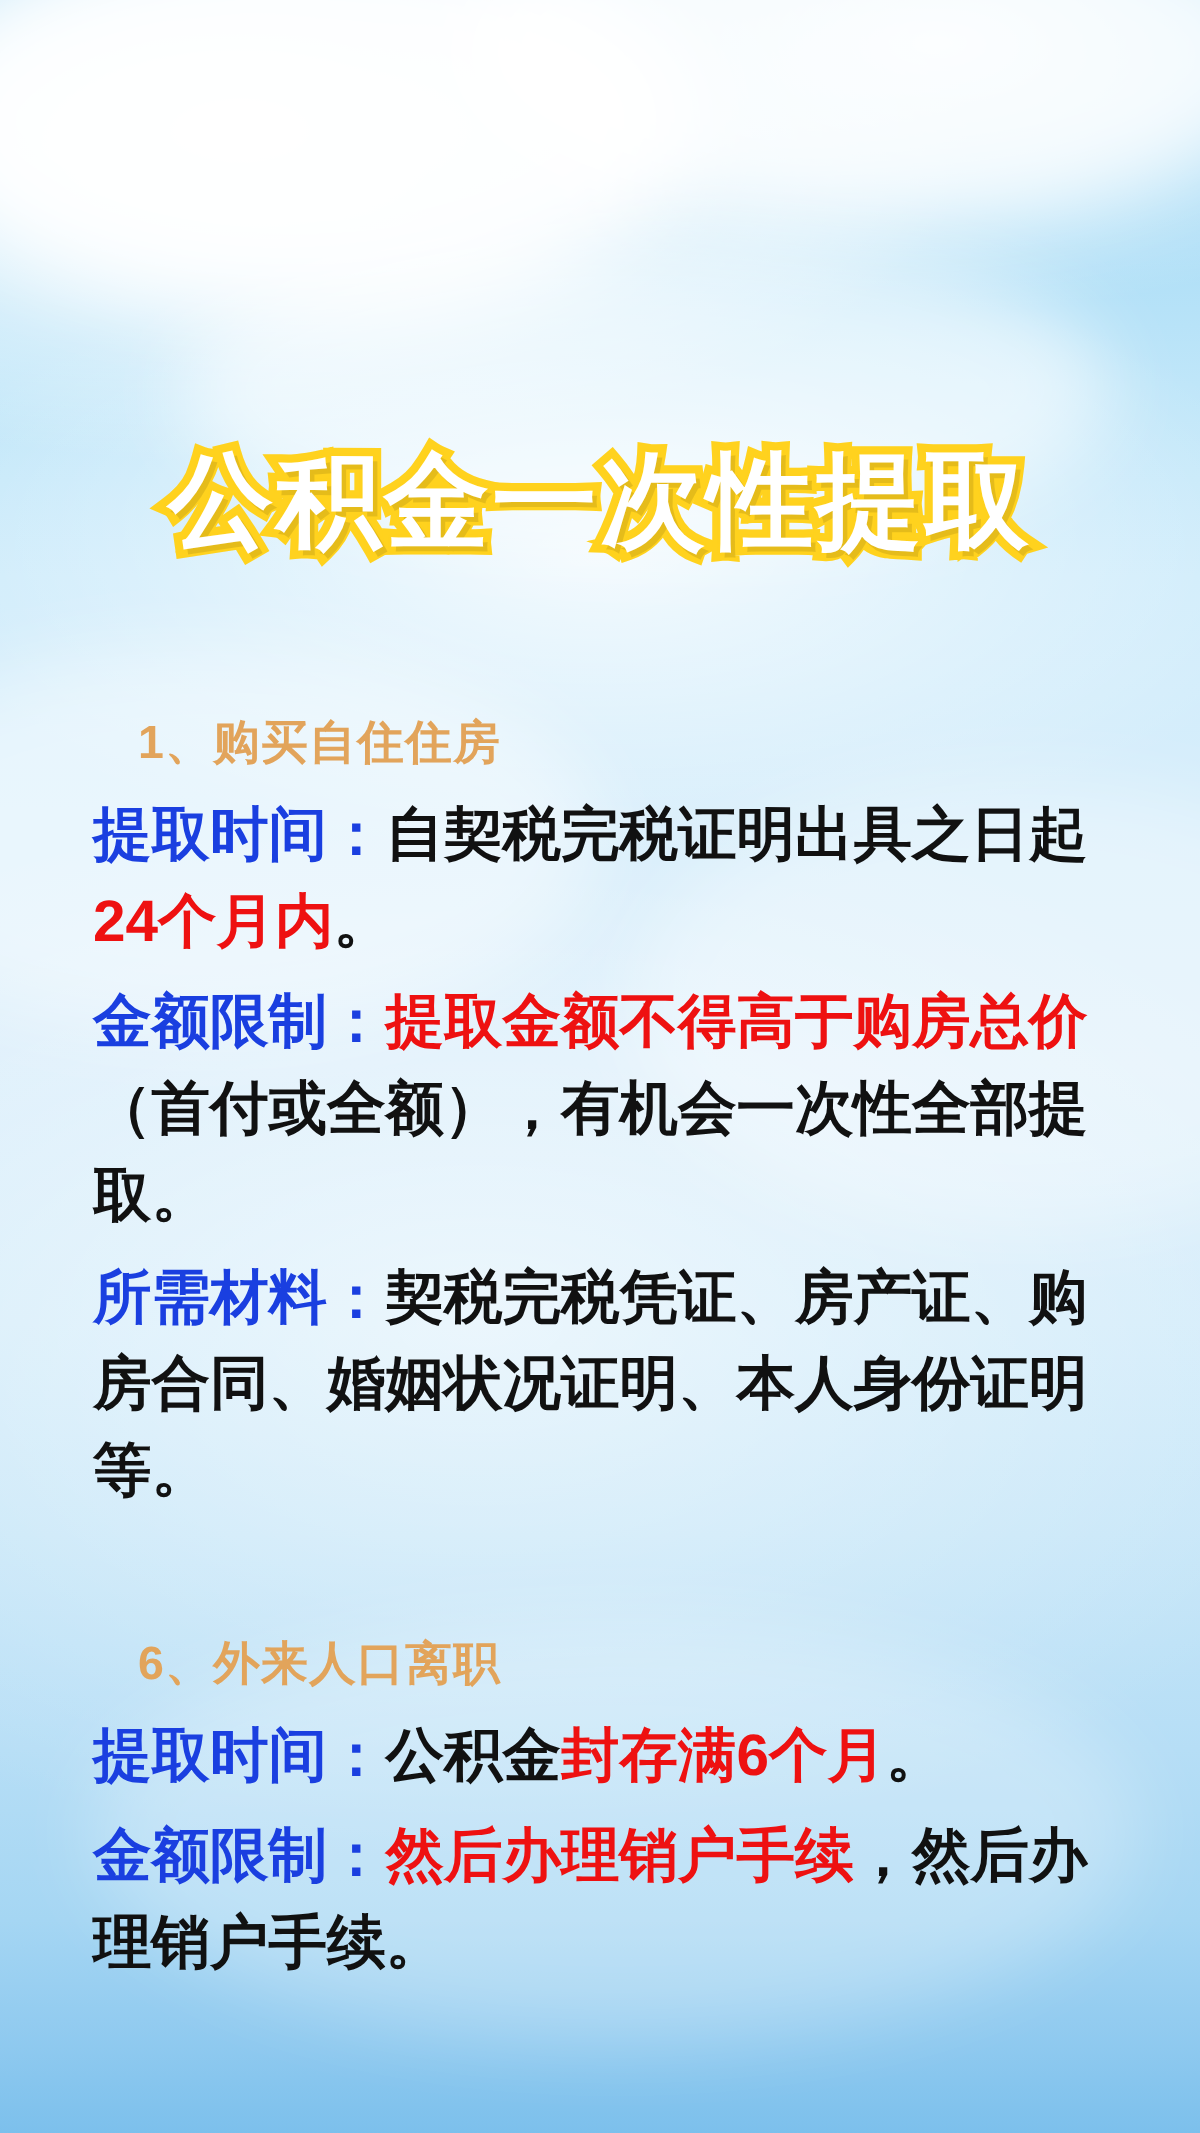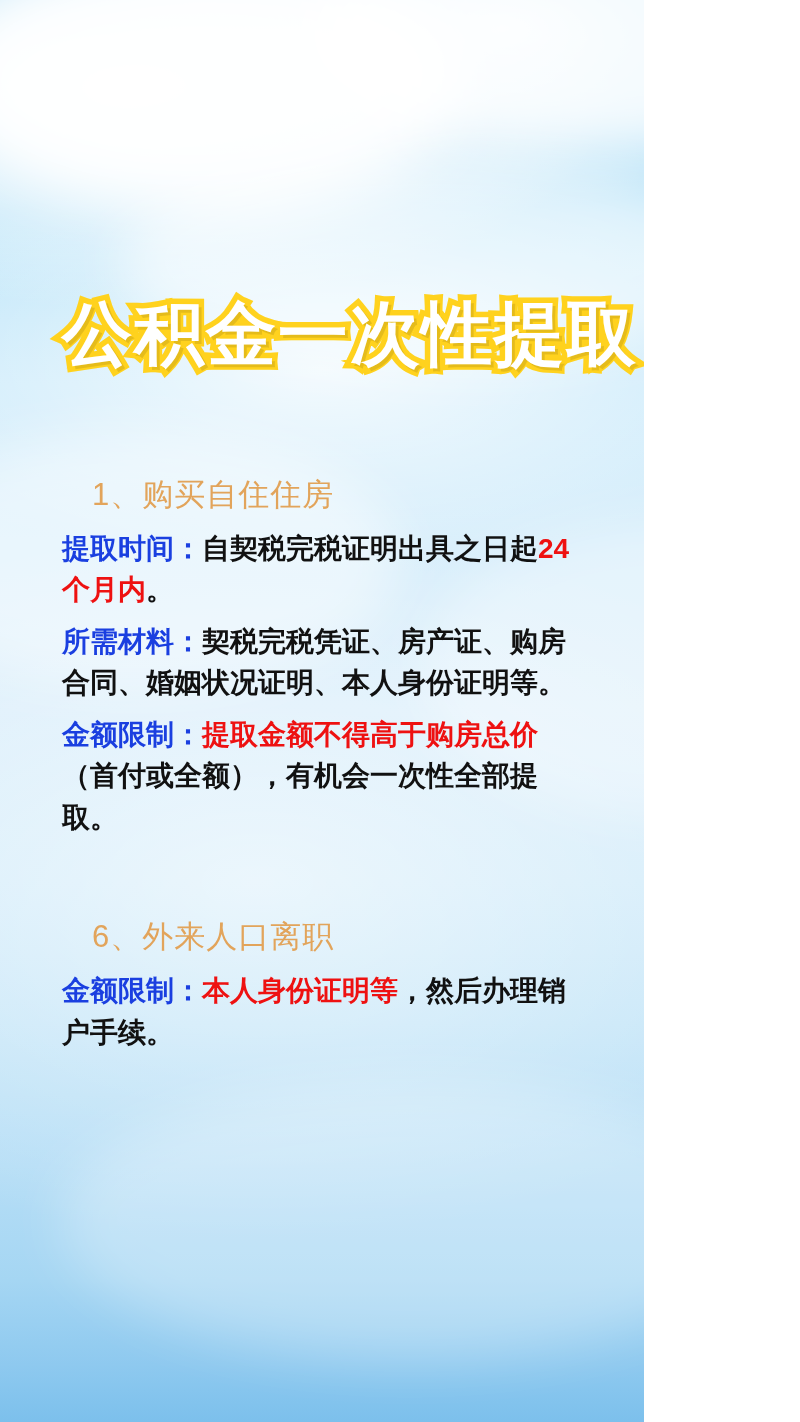--- a/index.html
+++ b/index.html
@@ -7,21 +7,21 @@
     padding: 0;
   }
   body {
     width: 800px;
     height: 1422px;
     font-family: "Liberation Sans", "DejaVu Sans", sans-serif;
     overflow: hidden;
   }
   .poster {
     position: relative;
-    width: 644px;
+    width: 800px;
     height: 1422px;
     overflow: hidden;
     background:
       radial-gradient(ellipse 700px 320px at 20% 6%, rgba(255,255,255,0.95) 0%, rgba(255,255,255,0.55) 38%, rgba(255,255,255,0.0) 70%),
       radial-gradient(ellipse 520px 240px at 78% 2%, rgba(255,255,255,0.85) 0%, rgba(255,255,255,0.35) 45%, rgba(255,255,255,0) 75%),
       radial-gradient(ellipse 600px 260px at 50% 26%, rgba(255,255,255,0.75) 0%, rgba(255,255,255,0.25) 50%, rgba(255,255,255,0) 80%),
       radial-gradient(ellipse 760px 420px at 40% 62%, rgba(255,255,255,0.55) 0%, rgba(255,255,255,0.18) 55%, rgba(255,255,255,0) 85%),
       linear-gradient(180deg,
         #8fd0f2 0%,
         #a8dcf6 9%,
@@ -72,27 +72,27 @@
     paint-order: stroke fill;
     text-shadow:
       3px 3px 0 rgba(0,0,0,0.10),
       0 0 2px rgba(255,210,30,0.9);
     white-space: nowrap;
   }
 
   .section { margin-bottom: 44px; }
   .section-heading {
     font-size: 31px;
-    font-weight: 400;
+    font-weight: 700;
     color: #e2a45b;
     margin: 0 0 12px 30px;
     letter-spacing: 1px;
   }
   .para {
-    font-size: 28px;
+    font-size: 39px;
     line-height: 1.48;
     color: #1a1a1a;
     margin: 0 0 10px 0;
     font-weight: 700;
     word-break: break-all;
   }
   .lbl {
     color: #1a3fe0;
     font-weight: 700;
   }
@@ -121,34 +121,37 @@
     </div>
 
     <div class="section">
       <div class="section-heading">1、购买自住住房</div>
 
       <p class="para">
         <span class="lbl">提取时间：</span><span class="blk">自契税完税证明出具之日起</span><span class="hl">24个月内</span><span class="blk">。</span>
       </p>
 
       <p class="para">
-        <span class="lbl">所需材料：</span><span class="blk">契税完税凭证、房产证、购房合同、婚姻状况证明、本人身份证明等。</span>
+        <span class="lbl">金额限制：</span><span class="hl">提取金额不得高于购房总价</span><span class="blk">（首付或全额），有机会一次性全部提取。</span>
       </p>
 
       <p class="para">
-        <span class="lbl">金额限制：</span><span class="hl">提取金额不得高于购房总价</span><span class="blk">（首付或全额），有机会一次性全部提取。</span>
+        <span class="lbl">所需材料：</span><span class="blk">契税完税凭证、房产证、购房合同、婚姻状况证明、本人身份证明等。</span>
       </p>
     </div>
 
     <div class="gap"></div>
 
     <div class="section">
       <div class="section-heading">6、外来人口离职</div>
 
+      <p class="para">
+        <span class="lbl">提取时间：</span><span class="blk">公积金</span><span class="hl">封存满6个月</span><span class="blk">。</span>
+      </p>
 
 
       <p class="para">
-        <span class="lbl">金额限制：</span><span class="hl">本人身份证明等</span><span class="blk">，然后办理销户手续。</span>
+        <span class="lbl">金额限制：</span><span class="hl">然后办理销户手续</span><span class="blk">，然后办理销户手续。</span>
       </p>
     </div>
 
   </div>
 </div>
 
 </body></html>

